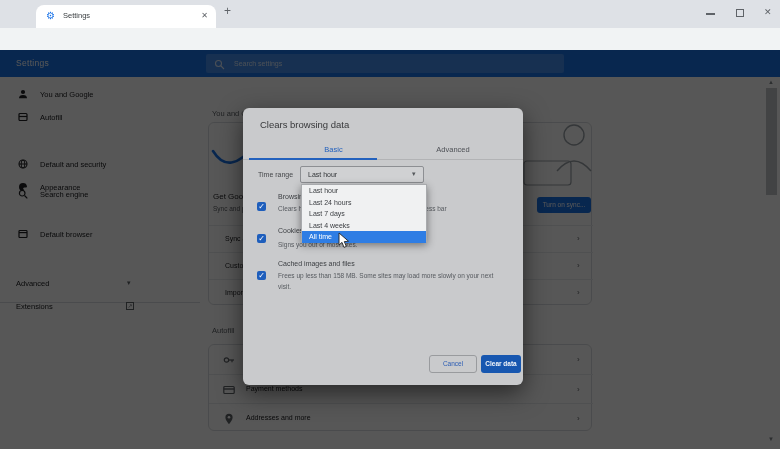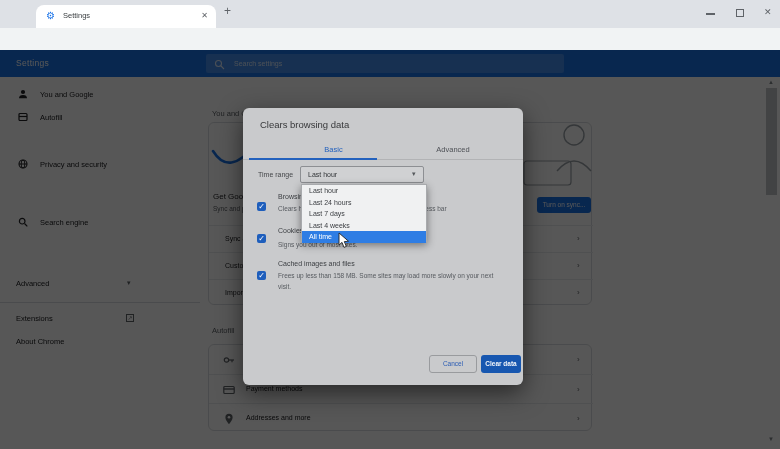--- a/index.html
+++ b/index.html
@@ -159,40 +159,50 @@
           <line x1="1" y1="4.5" x2="9" y2="4.5" stroke="#202124" stroke-width="1.2"></line>
         </svg>
       <span class="sb-label">Autofill</span>
     </div>
     <div class="sb-item" style="top:76px">
       <svg width="10" height="10" viewBox="0 0 10 10">
           <circle cx="5" cy="5" r="4" fill="none" stroke="#202124" stroke-width="1.1"></circle>
           <line x1="1" y1="5" x2="9" y2="5" stroke="#202124" stroke-width="1"></line>
           <ellipse cx="5" cy="5" rx="1.8" ry="4" fill="none" stroke="#202124" stroke-width="0.9"></ellipse>
         </svg>
-      <span class="sb-label">Privacy and security</span>
-    </div>
-    <div class="sb-item" style="top:134px">
+      <span class="sb-label">Default and security</span>
+    </div>
+    <div class="sb-item" style="top:99px">
+      <svg width="10" height="10" viewBox="0 0 10 10">
+          <path d="M5,1 a4,4 0 1 0 0,8 c1,0 1-1.4 0.4-2 c-0.6-0.6 0-1.6 1-1.6 h1.6 a1,1 0 0 0 1-1 A4,4 0 0 0 5,1Z" fill="#202124"></path>
+        </svg>
+      <span class="sb-label">Appearance</span>
+    </div>
+    <div class="sb-item" style="top:106px">
       <svg width="10" height="10" viewBox="0 0 10 10">
           <circle cx="4.2" cy="4.2" r="2.8" fill="none" stroke="#202124" stroke-width="1.2"></circle>
           <line x1="6.5" y1="6.5" x2="9.3" y2="9.3" stroke="#202124" stroke-width="1.2"></line>
         </svg>
       <span class="sb-label">Search engine</span>
+    </div>
+    <div class="sb-item" style="top:146px">
+      <svg width="10" height="10" viewBox="0 0 10 10">
+          <rect x="1" y="1.5" width="8" height="7" rx="0.8" fill="none" stroke="#202124" stroke-width="1.2"></rect>
+          <line x1="1" y1="3.6" x2="9" y2="3.6" stroke="#202124" stroke-width="1.2"></line>
+        </svg>
+      <span class="sb-label">Default browser</span>
     </div>
     <div class="sb-item" style="top:195px">
       <span class="sb-plain" style="top:7px">Advanced</span>
       <span class="sb-chev" style="top:7px">▾</span>
     </div>
     <div class="sb-div" style="top:225px"></div>
-    <div class="sb-item" style="top:230px">
+    <div class="sb-item" style="top:218px">
       <span class="sb-plain" style="top:7px">Extensions</span>
       <span class="extlink" style="top:7px">↗</span>
-    </div>
-    <div class="sb-item" style="top:253px">
-      <span class="sb-plain" style="top:7px">About Chrome</span>
     </div>
   </div>
 
   <div class="content-bg"></div>
   <span class="section-h" style="left:212px;top:109px">You and Google</span>
 
   <div class="card" style="left:208px;top:122px;width:384px;height:183px">
     <svg style="left:0;top:0" width="384" height="75" viewBox="0 0 384 75">
       <path d="M4,28 Q20,54 46,22" fill="none" stroke="#1a73e8" stroke-width="2.6" stroke-linecap="round"></path>
       <rect x="315" y="38" width="47" height="24" rx="3" fill="none" stroke="#9aa0a6" stroke-width="1.2"></rect>

